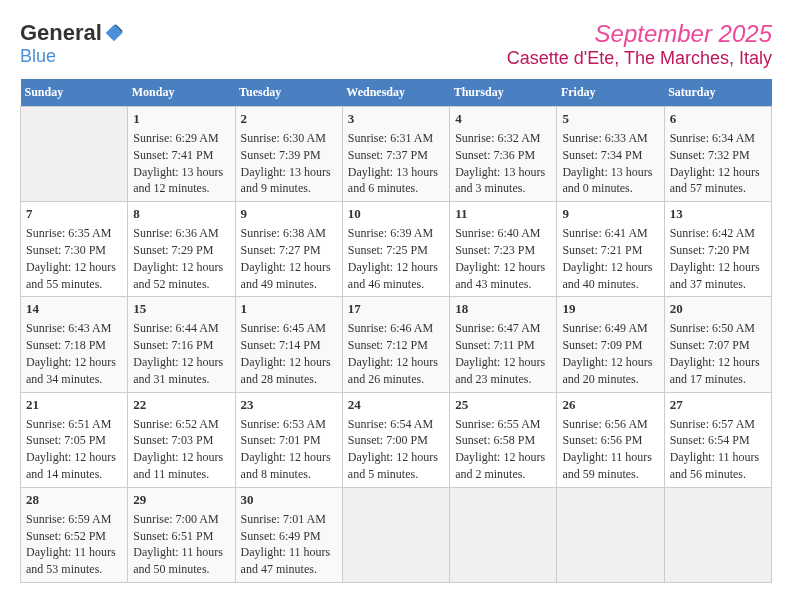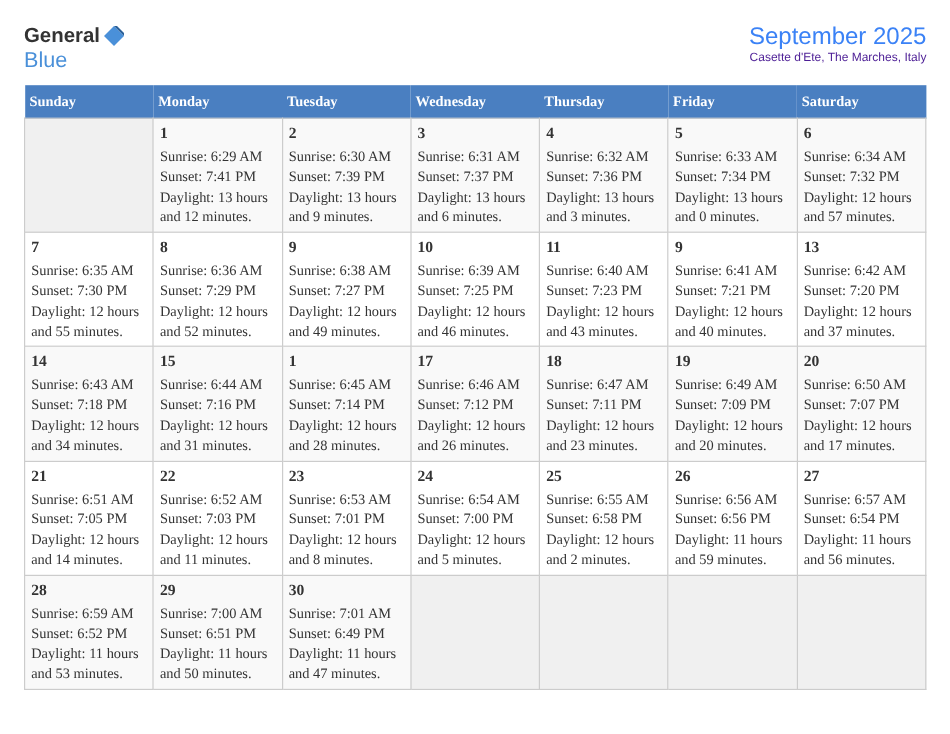--- a/index.html
+++ b/index.html
@@ -19,45 +19,46 @@
     .logo {
       display: flex;
       flex-direction: column;
       align-items: flex-start;
     }
     .logo-text {
       display: flex;
       align-items: center;
     }
     .logo-general {
-      font-size: 17px;
+      font-size: 22px;
       font-weight: bold;
       color: #333;
     }
     .logo-blue {
       font-size: 18px;
       font-weight: normal;
       color: #4a90d9;
     }
     .logo-icon {
       width: 20px;
       height: 20px;
       margin-left: 2px;
     }
     .title-area {
       text-align: right;
     }
     .month-title {
-      font-size: 20px;
+      font-size: 24px;
       font-weight: normal;
-      color: #3b82f6;
+      color: #ec4899;
+      font-style: italic;
     }
     .subtitle {
-      font-size: 10px;
-      color: #4c1d95;
+      font-size: 18px;
+      color: #be185d;
     }
     table {
       width: 100%;
       border-collapse: collapse;
       font-size: 11px;
       font-family: Liberation Serif, serif;
     }
     thead tr th {
       background-color: #4a7fc1;
       color: #fff;

